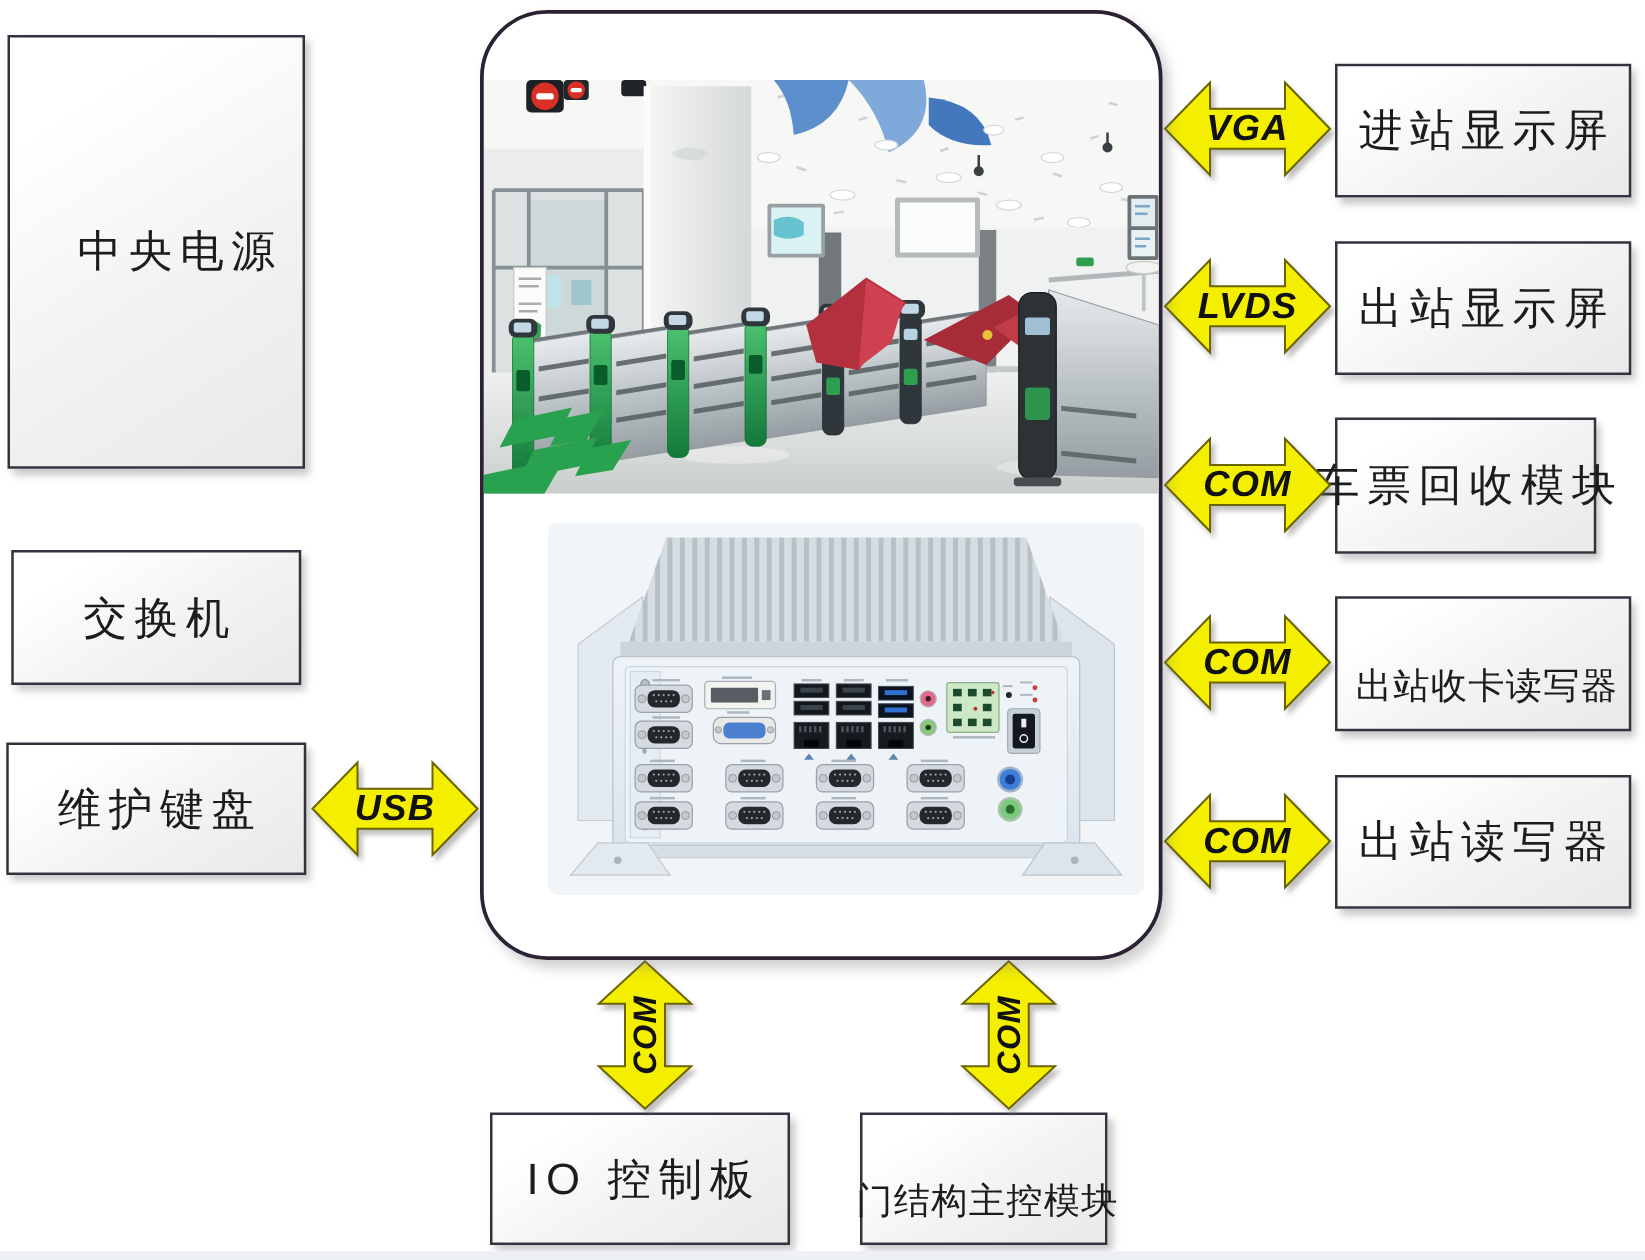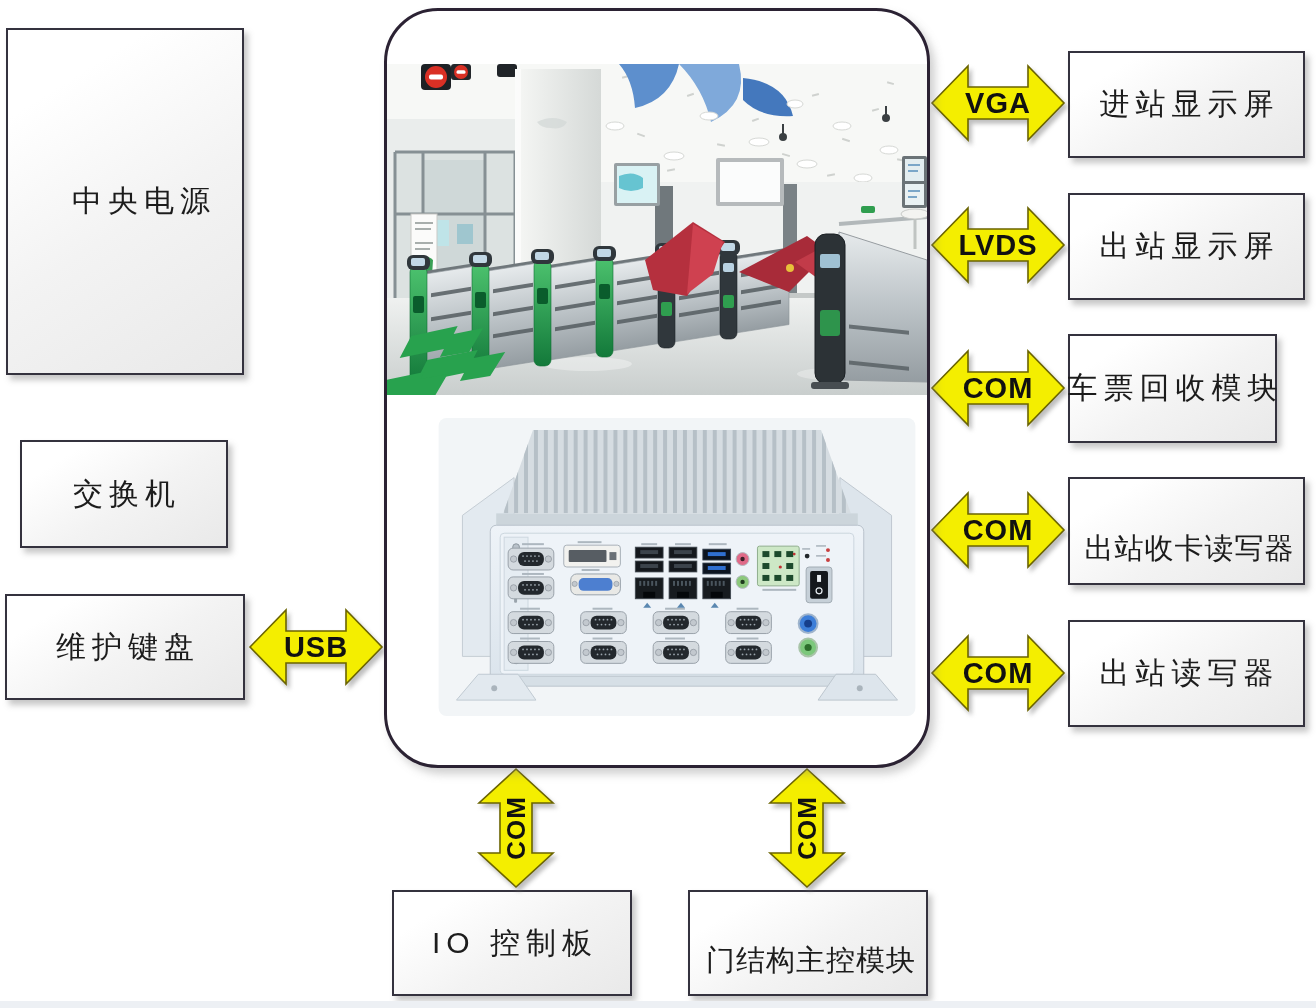--- a/index.html
+++ b/index.html
@@ -9,57 +9,57 @@
   }
   
   .node{
     position:absolute;display:flex;align-items:center;justify-content:center;
     background:linear-gradient(148deg,#ffffff 18%,#f3f3f3 55%,#e9e9e9 100%);
     border:2px solid var(--box-border,#34323e);
     box-shadow:4px 5px 6px rgba(95,95,95,.35);
     box-sizing:border-box;
   }
   .node-label{
-    font-size:30px;letter-spacing:6px;color:var(--box-text,#1c1c1c);
+    font-size:35px;letter-spacing:6px;color:var(--box-text,#1c1c1c);
     font-weight:500;white-space:nowrap;transform:translateX(3px);
   }
   .node--tight .node-label{font-size:29px;letter-spacing:1px;margin-top:36px;}
   
   .central{
     position:absolute;left:384px;top:8px;width:546px;height:760px;
     background:#fff;border:3px solid var(--container-border,#2b2233);
     border-radius:54px;box-sizing:border-box;overflow:hidden;
     box-shadow:5px 6px 9px rgba(120,120,120,.35);
   }
   .central svg{position:absolute;display:block;}
   .photo-station{left:0;top:53px;width:540px;height:331px;}
   .photo-computer{left:50px;top:407px;width:480px;height:298px;}
   
-  .harrow,.varrow{position:absolute;}
+  .harrow,.varrow{position:absolute;font-style:italic;}
   .harrow{width:136px;height:90px;}
   .varrow{width:90px;height:122px;}
   .harrow svg,.varrow svg{width:100%;height:100%;display:block;filter:drop-shadow(3px 4px 2px rgba(110,110,110,.45));}
   .arrow-shape{fill:var(--arrow-fill,#f4ee00);stroke:var(--arrow-outline,#6b6400);stroke-width:1.6;}
   .arrow-label{
     position:absolute;inset:0;display:flex;align-items:center;justify-content:center;
     font-weight:bold;font-size:29px;color:var(--arrow-label,#111);letter-spacing:1px;
   }
   .varrow .arrow-label{transform:rotate(-90deg);font-size:26px;}
   
   .bottom-strip{position:absolute;left:0;top:1001px;width:1316px;height:7px;background:#edf0f4;}
 </style>
 </head>
 <body>
 
 <div class="stage">
 
   <div class="node" style="left:6px;top:28px;width:238px;height:347px;padding-left:32px;">
     <span class="node-label">中央电源</span>
   </div>
-  <div class="node" style="left:20px;top:440px;width:208px;height:108px;align-items:center;">
+  <div class="node" style="left:9px;top:440px;width:232px;height:108px;align-items:center;">
     <span class="node-label">交换机</span>
   </div>
   <div class="node" style="left:5px;top:594px;width:240px;height:106px;">
     <span class="node-label">维护键盘</span>
   </div>
 
   <div class="node" style="left:1068px;top:51px;width:237px;height:107px;">
     <span class="node-label">进站显示屏</span>
   </div>
   <div class="node" style="left:1068px;top:193px;width:237px;height:107px;">
@@ -71,21 +71,21 @@
   <div class="node node--tight" style="left:1068px;top:477px;width:237px;height:108px;">
     <span class="node-label">出站收卡读写器</span>
   </div>
   <div class="node" style="left:1068px;top:620px;width:237px;height:107px;">
     <span class="node-label">出站读写器</span>
   </div>
 
   <div class="node" style="left:392px;top:890px;width:240px;height:106px;">
     <span class="node-label">IO 控制板</span>
   </div>
-  <div class="node node--tight" style="left:688px;top:890px;width:240px;height:106px;">
+  <div class="node node--tight" style="left:688px;top:890px;width:198px;height:106px;">
     <span class="node-label">门结构主控模块</span>
   </div>
 
   <div class="harrow" style="left:248px;top:602px;">
     <svg viewBox="0 0 136 90" preserveAspectRatio="none">
       <polygon class="arrow-shape" points="2,45 38,8 38,29 98,29 98,8 134,45 98,82 98,61 38,61 38,82"></polygon>
     </svg>
     <span class="arrow-label">USB</span>
   </div>
 

